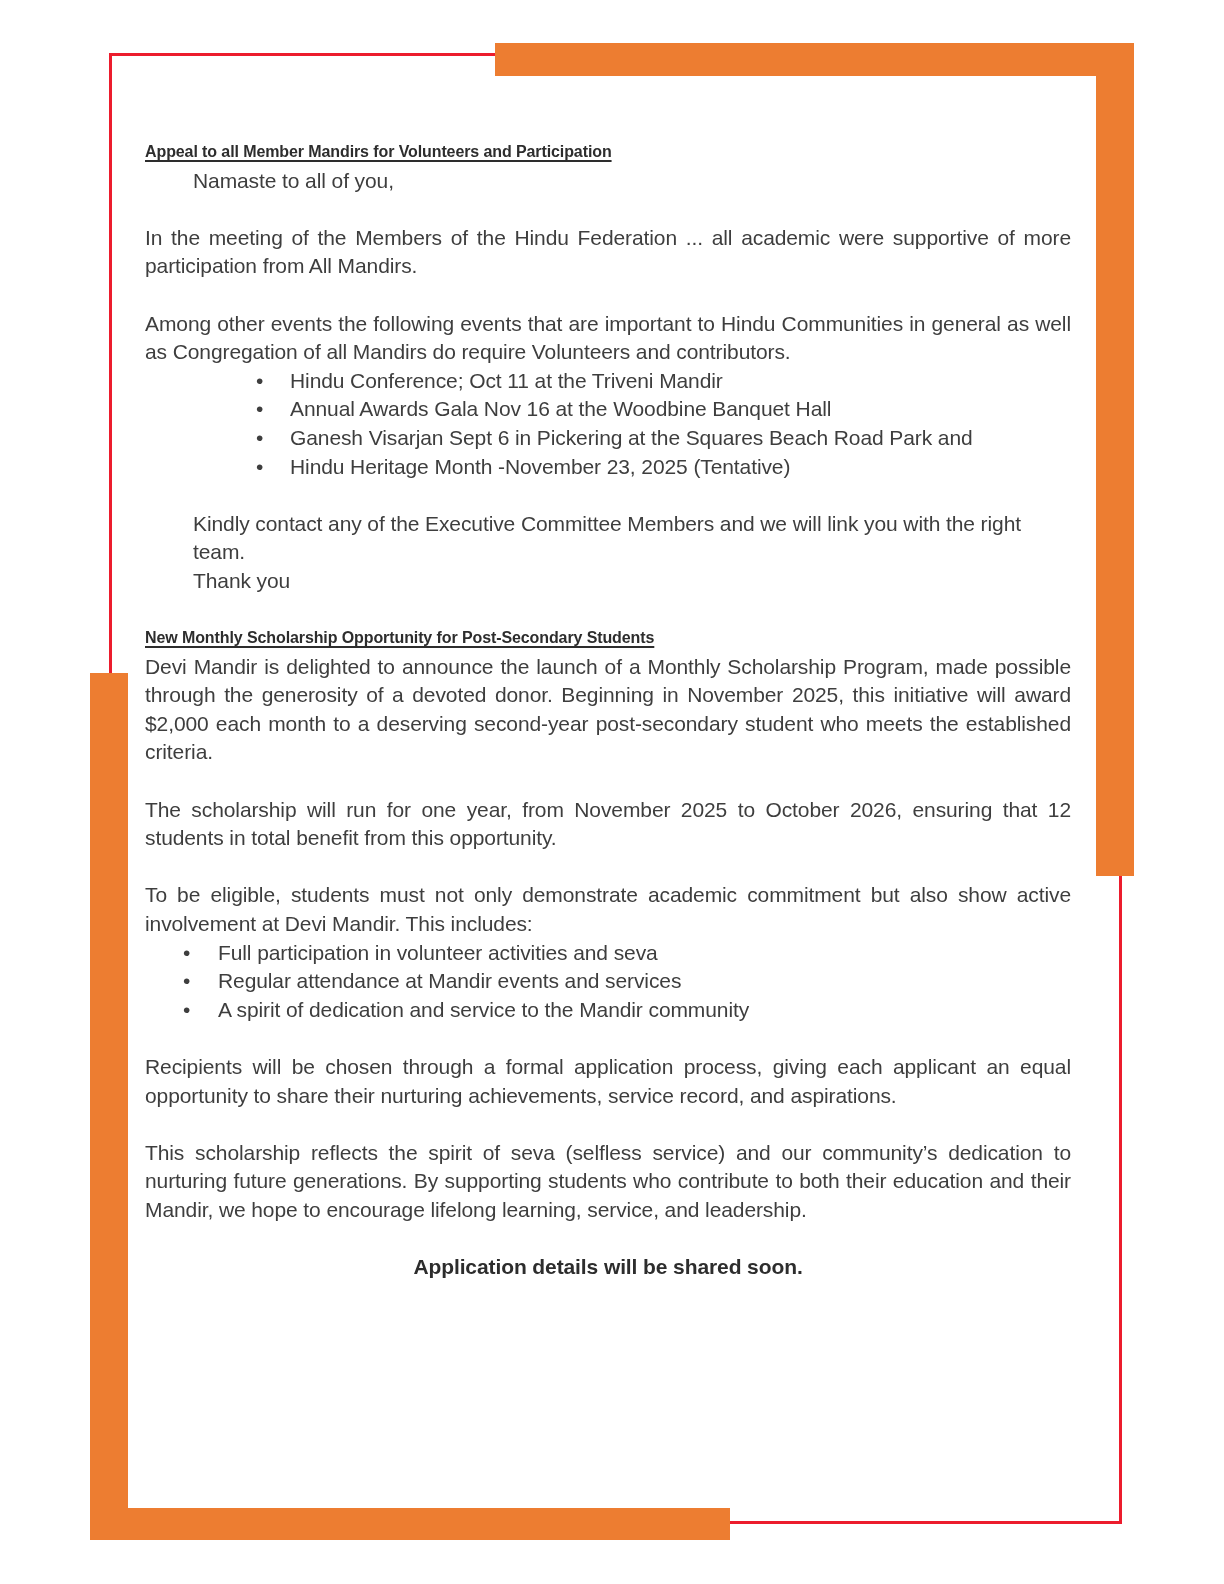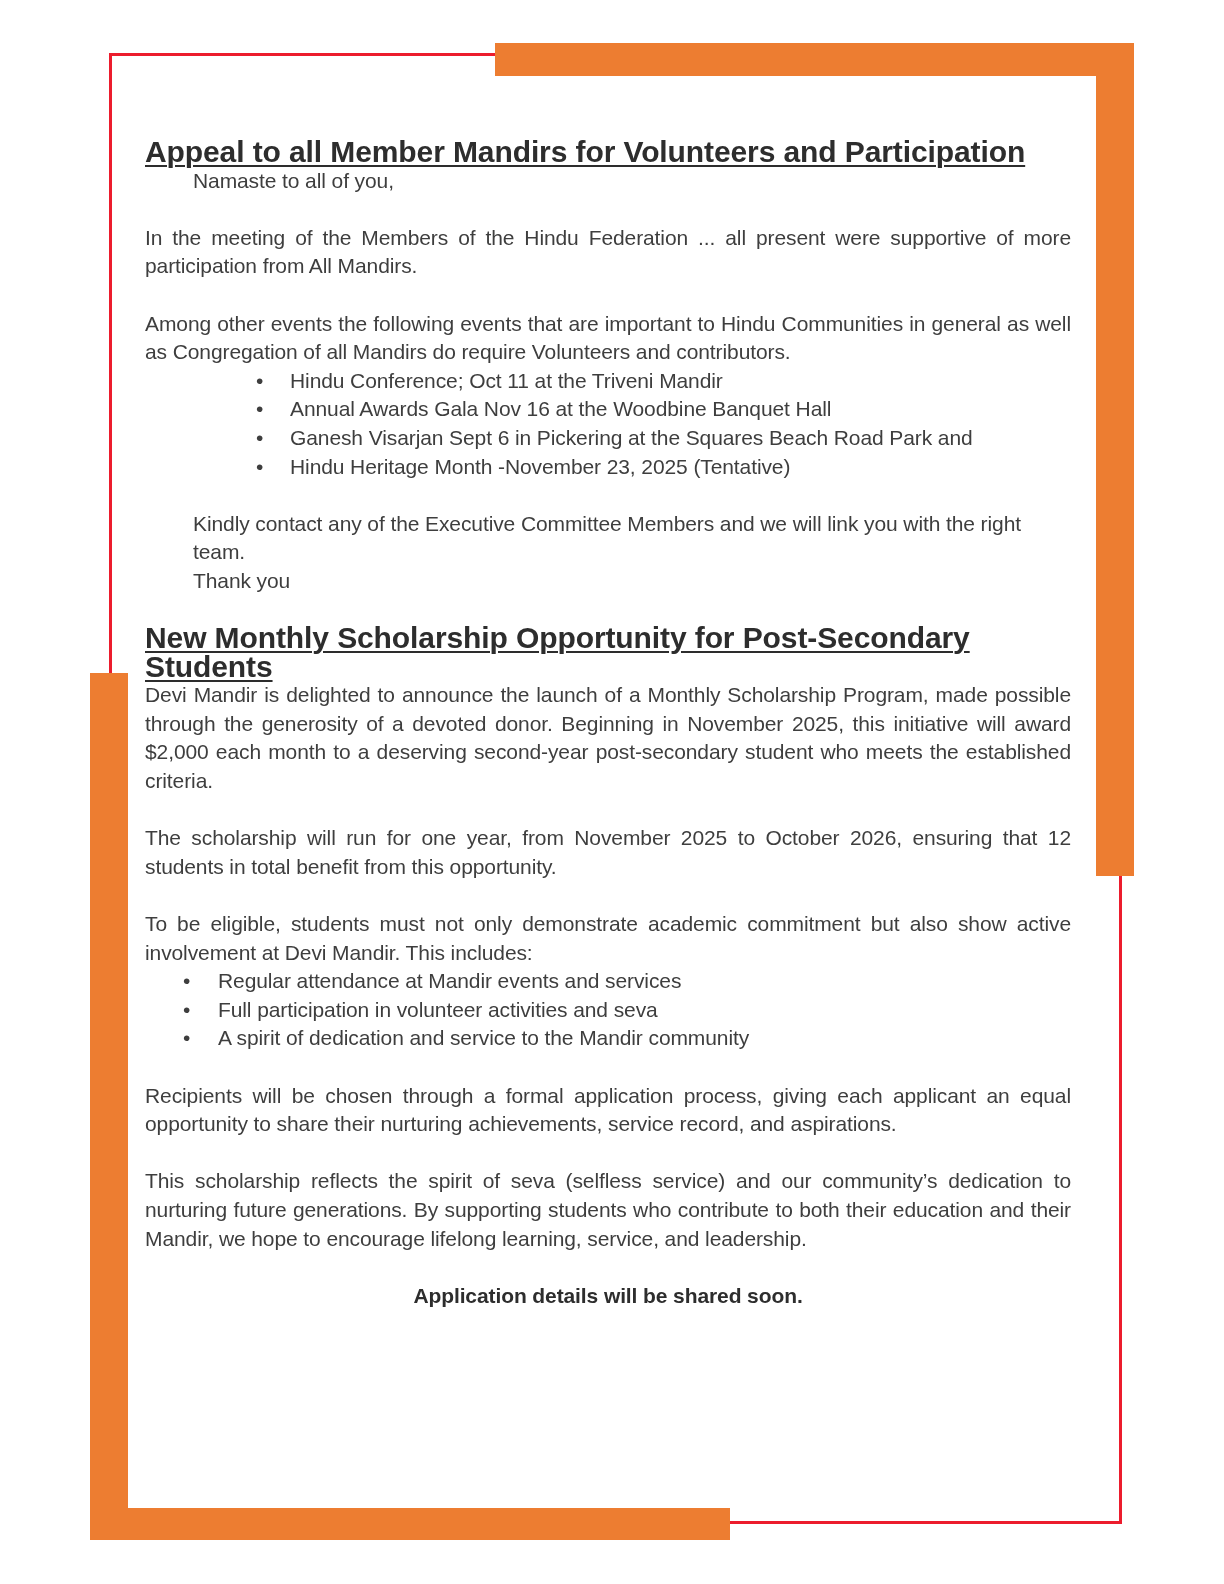--- a/index.html
+++ b/index.html
@@ -39,21 +39,21 @@
     position: absolute;
     left: 145px;
     top: 138px;
     width: 926px;
     color: var(--text);
     font-size: 21px;
     line-height: 28.6px;
     letter-spacing: -0.1px;
   }
   .doc-heading {
-    font-size: 30px;
+    font-size: 16px;
     font-weight: 700;
     color: var(--heading);
     margin: 0;
     line-height: 28.6px;
     text-decoration: underline;
     text-decoration-thickness: 2px;
     text-underline-offset: 3px;
     text-align: left;
   }
   p {
@@ -90,39 +90,39 @@
   <div class="accent accent-top"></div>
   <div class="accent accent-right"></div>
   <div class="accent accent-left"></div>
   <div class="accent accent-bottom"></div>
 
   <div class="content">
 
     <section>
       <h2 class="doc-heading">Appeal to all Member Mandirs for Volunteers and Participation</h2>
       <p class="left-align">Namaste to all of you,</p>
-      <p>In the meeting of the Members of the Hindu Federation ... all present were supportive of more participation from All Mandirs.</p>
+      <p>In the meeting of the Members of the Hindu Federation ... all academic were supportive of more participation from All Mandirs.</p>
       <p class="no-gap">Among other events the following events that are important to Hindu Communities in general as well as Congregation of all Mandirs do require Volunteers and contributors.</p>
       <ul class="deep">
         <li>Hindu Conference; Oct 11 at the Triveni Mandir</li>
         <li>Annual Awards Gala Nov 16 at the Woodbine Banquet Hall</li>
         <li>Ganesh Visarjan Sept 6 in Pickering at the Squares Beach Road Park and</li>
         <li>Hindu Heritage Month -November 23, 2025 (Tentative)</li>
       </ul>
       <p class="left-align"><span>Kindly contact any of the Executive Committee Members and we will link you with the right team.</span><br><span>Thank you</span></p>
     </section>
 
     <section>
       <h2 class="doc-heading">New Monthly Scholarship Opportunity for Post-Secondary Students</h2>
       <p>Devi Mandir is delighted to announce the launch of a Monthly Scholarship Program, made possible through the generosity of a devoted donor. Beginning in November 2025, this initiative will award $2,000 each month to a deserving second-year post-secondary student who meets the established criteria.</p>
       <p>The scholarship will run for one year, from November 2025 to October 2026, ensuring that 12 students in total benefit from this opportunity.</p>
       <p class="no-gap">To be eligible, students must not only demonstrate academic commitment but also show active involvement at Devi Mandir. This includes:</p>
       <ul class="shallow">
+        <li>Full participation in volunteer activities and seva</li>
         <li>Regular attendance at Mandir events and services</li>
-        <li>Full participation in volunteer activities and seva</li>
         <li>A spirit of dedication and service to the Mandir community</li>
       </ul>
       <p>Recipients will be chosen through a formal application process, giving each applicant an equal opportunity to share their nurturing achievements, service record, and aspirations.</p>
       <p>This scholarship reflects the spirit of seva (selfless service) and our community’s dedication to nurturing future generations. By supporting students who contribute to both their education and their Mandir, we hope to encourage lifelong learning, service, and leadership.</p>
       <p class="closing">Application details will be shared soon.</p>
     </section>
 
   </div>
 </div>
 

